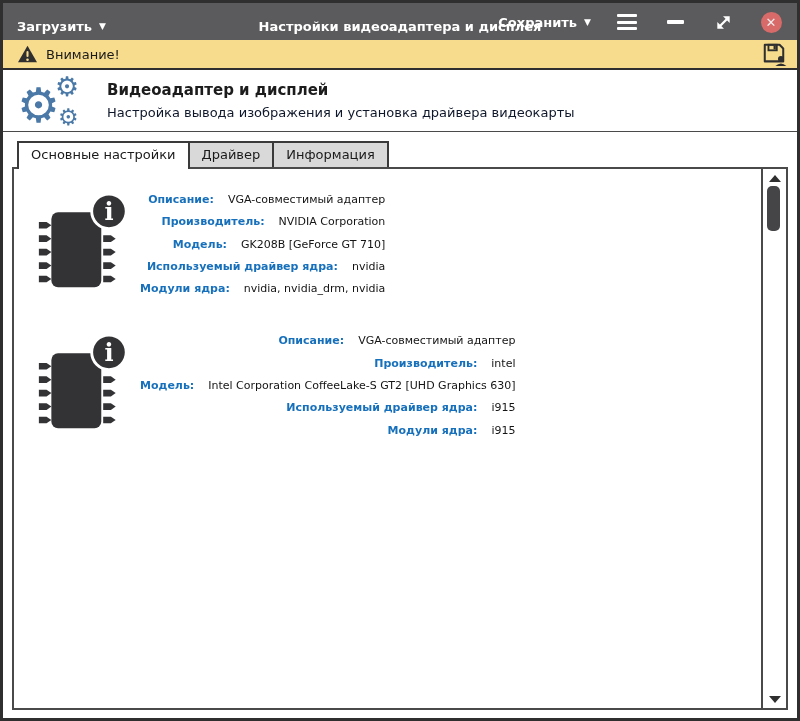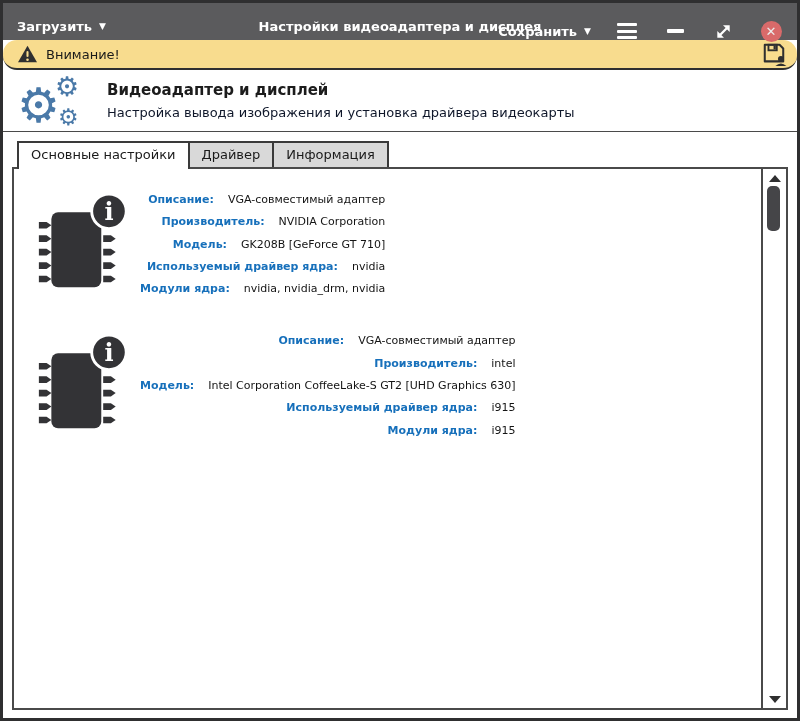--- a/index.html
+++ b/index.html
@@ -14,22 +14,22 @@
     border: 3px solid #2f2f30;
     display: flex; flex-direction: column;
     background: #fff;
   }
 
   
   .titlebar {
     height: 37px; flex: 0 0 37px;
     background: #5b5b5d;
     color: #fff;
-    display: flex; align-items: flex-start;
-    padding: 16px 14px;
+    display: flex; align-items: flex-end;
+    padding: 6px 14px;
     position: relative;
     font-size: 13px; font-weight: bold;
   }
   .titlebar-center {
     position: absolute; left: 0; right: 0;
     text-align: center; pointer-events: none;
     font-size: 13px; font-weight: bold;
   }
   .menu-btn {
     display: inline-flex; align-items: center; gap: 7px;
@@ -52,21 +52,21 @@
     font-size: 13px; font-weight: bold; line-height: 1;
   }
 
   
   .warnbar {
     height: 30px; flex: 0 0 30px;
     background: #f8dc8e;
     border-bottom: 2px solid #2f2f30;
     display: flex; align-items: center;
     padding: 0 10px 0 14px;
-    font-size: 13px; color: #1a1a1a; border-radius: 14px;
+    font-size: 13px; color: #1a1a1a;
   }
   .warnbar .wlabel { margin-left: 8px; }
   .warn-save { margin-left: auto; display: inline-flex; cursor: pointer; }
 
   
   .appheader {
     height: 62px; flex: 0 0 62px;
     border-bottom: 1px solid #4a4a4a;
     display: flex; align-items: center;
     padding: 0 14px;

